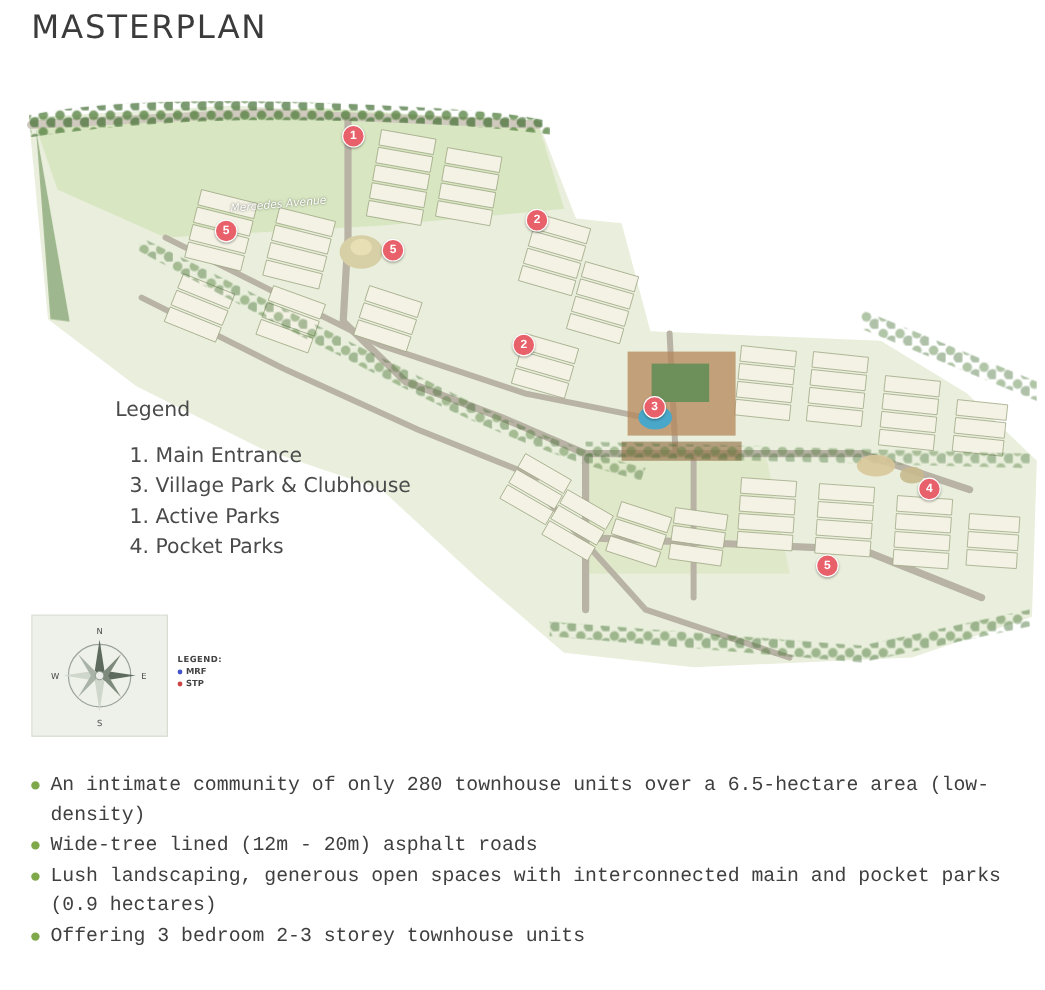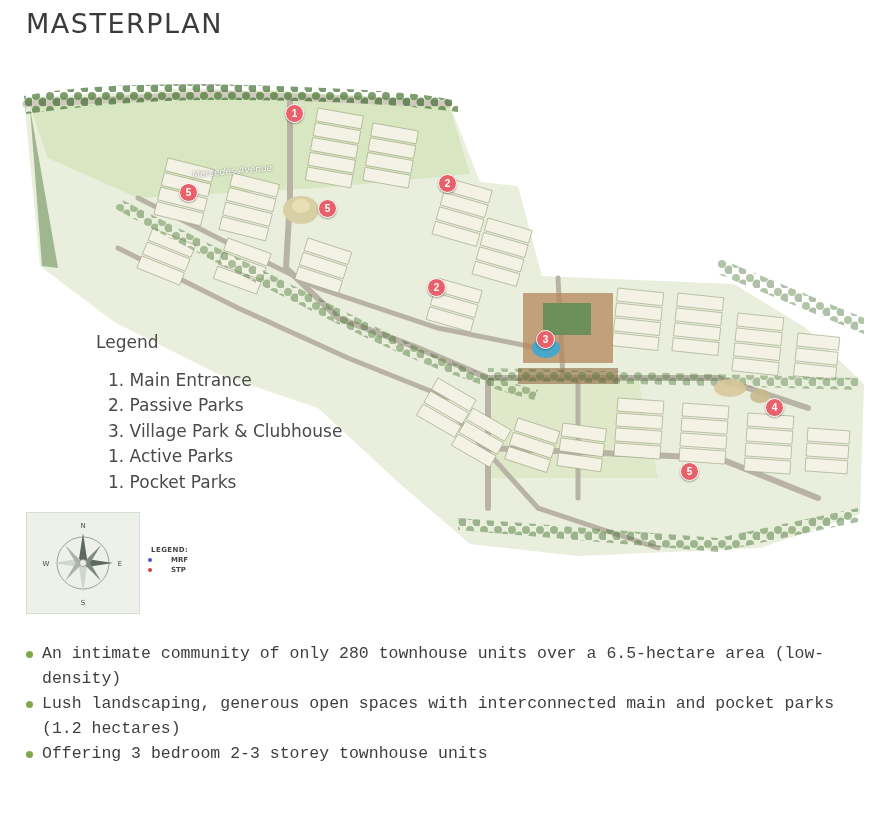--- a/index.html
+++ b/index.html
@@ -71,21 +71,21 @@
   .mini-legend {
     position: absolute;
     left: 148px;
     top: 545px;
     font-family: "DejaVu Sans", sans-serif;
     font-size: 7px;
     color: #444;
     line-height: 10px;
   }
   .mini-legend .ml-title { font-weight: bold; letter-spacing: .4px; text-align: right; }
-  .ml-row { display: flex; align-items: center; gap: 19px; }
+  .ml-row { display: flex; align-items: center; gap: 3px; }
   .ml-dot { width: 4px; height: 4px; border-radius: 50%; display: inline-block; }
   .ml-label { font-weight: bold; font-size: 7px; }
 
   
   .pin {
     position: absolute;
     width: 17px;
     height: 17px;
     border-radius: 50%;
     background: #e8606a;
@@ -354,24 +354,23 @@
     <div class="pin" style="left:427px; top:278px;">2</div>
     <div class="pin" style="left:536px; top:330px;">3</div>
     <div class="pin" style="left:765px; top:398px;">4</div>
     <div class="pin" style="left:680px; top:462px;">5</div>
   </div>
 
   <div class="legend">
     <div class="legend-title">Legend</div>
     <ol>
       <li>1. Main Entrance</li>
-      <li>2. Passive Parks</li>
       <li>3. Village Park &amp; Clubhouse</li>
       <li>1. Active Parks</li>
-      <li>1. Pocket Parks</li>
+      <li>4. Pocket Parks</li>
     </ol>
   </div>
 
   <div class="compass-box">
     <svg width="112" height="100" viewBox="0 0 112 100">
       <circle cx="56" cy="50" r="26" fill="none" stroke="#9aa39a" stroke-width="1"></circle>
       <polygon points="56,20 60,46 56,50 52,46" fill="#5d6a5d"></polygon>
       <polygon points="56,80 60,54 56,50 52,54" fill="#cfd6cb"></polygon>
       <polygon points="26,50 52,46 56,50 52,54" fill="#cfd6cb"></polygon>
       <polygon points="86,50 60,46 56,50 60,54" fill="#5d6a5d"></polygon>
@@ -399,21 +398,25 @@
     </div>
   </div>
 
   <div class="bullets">
     <div class="bullet-row">
       <span class="bullet-dot"></span>
       <span class="bullet-text">An intimate community of only 280 townhouse units over a 6.5-hectare area (low-density)</span>
     </div>
     <div class="bullet-row">
       <span class="bullet-dot"></span>
-      <span class="bullet-text">Lush landscaping, generous open spaces with interconnected main and pocket parks (1.2 hectares)</span>
+      <span class="bullet-text">Wide-tree lined (12m - 20m) asphalt roads</span>
+    </div>
+    <div class="bullet-row">
+      <span class="bullet-dot"></span>
+      <span class="bullet-text">Lush landscaping, generous open spaces with interconnected main and pocket parks (0.9 hectares)</span>
     </div>
     <div class="bullet-row">
       <span class="bullet-dot"></span>
       <span class="bullet-text">Offering 3 bedroom 2-3 storey townhouse units</span>
     </div>
   </div>
 
 </div>
 
 </body></html>

